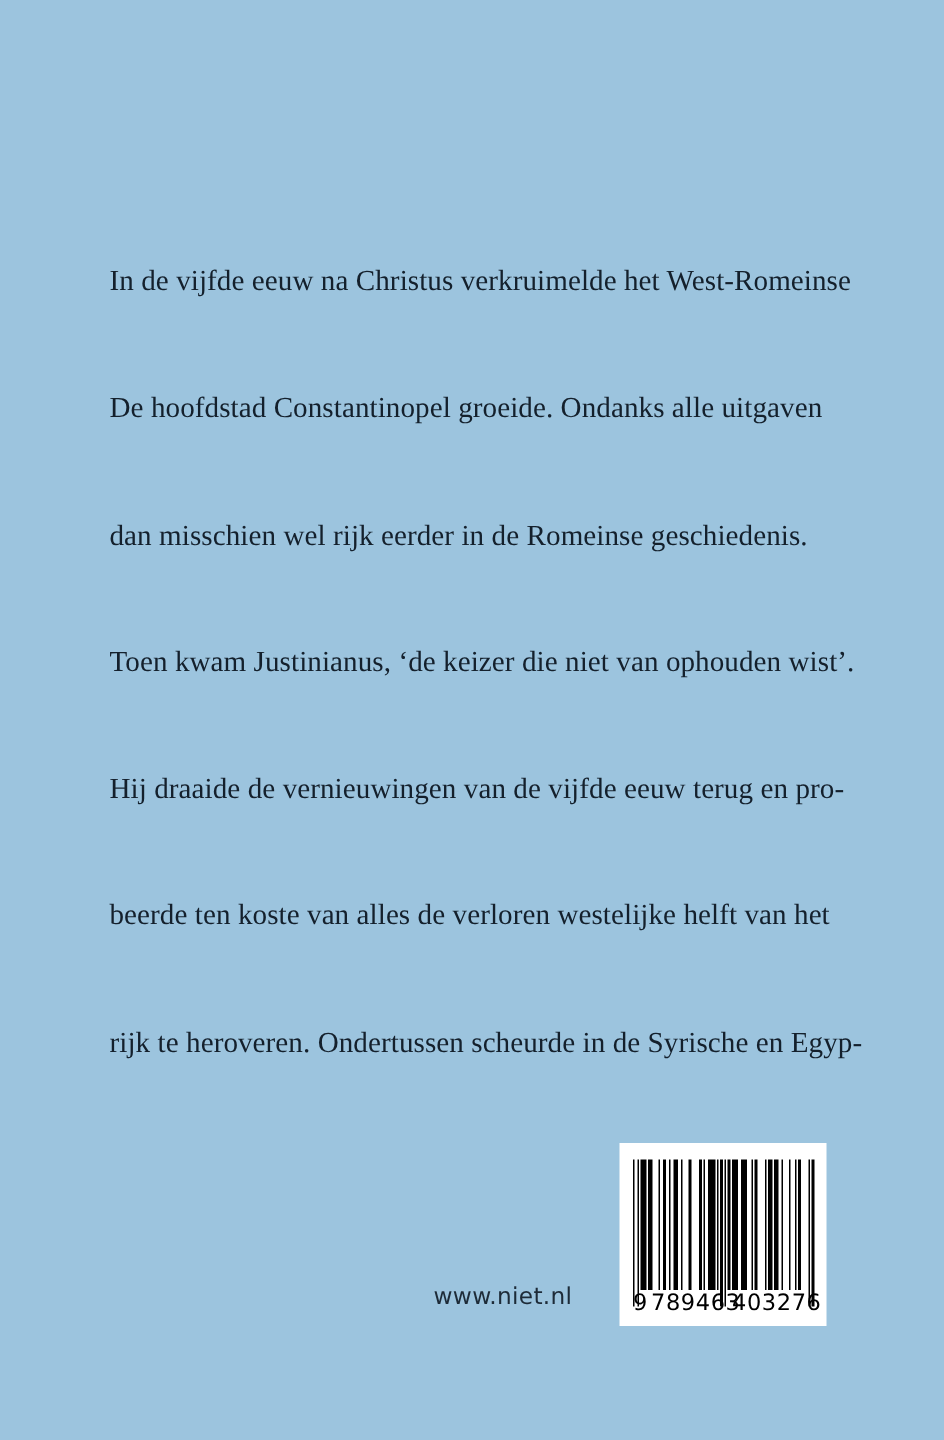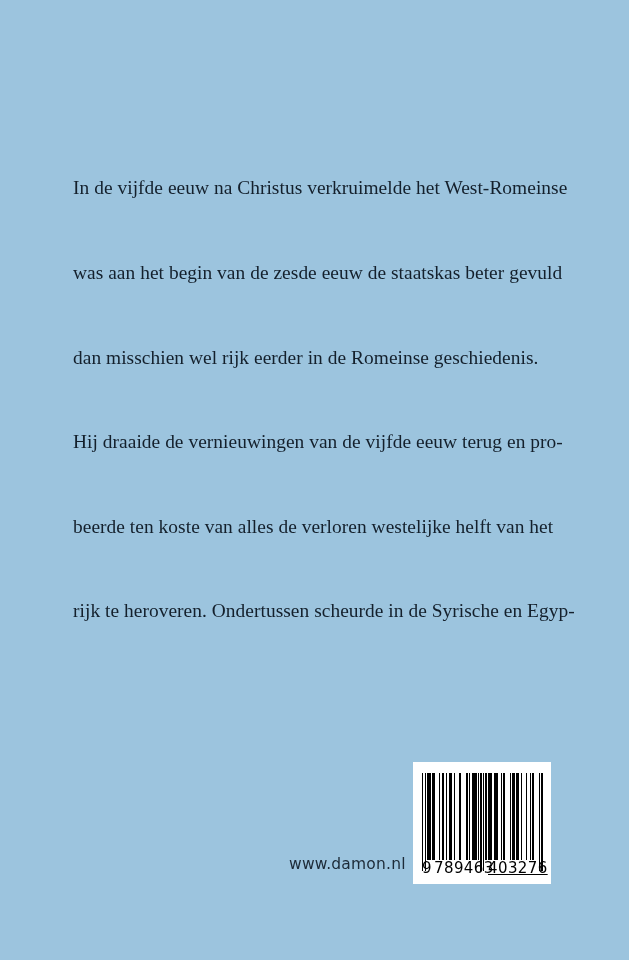--- a/index.html
+++ b/index.html
@@ -113,44 +113,44 @@
   }
   .barcode-digits .d-left {
     width: 54px;
     text-align: center;
     letter-spacing: 0.4px;
   }
   .barcode-digits .d-right {
     width: 55px;
     text-align: right;
     letter-spacing: 0.4px;
-    text-decoration: underline;
   }
 </style>
 </head>
 <body>
 
 <div class="cover">
 
   <div class="textblock">
 
     <p class="para">
       <span class="ln">In de vijfde eeuw na Christus verkruimelde het West-Romeinse</span>
-      <span class="ln">was aan het begin van de zesde eeuw de staatskas beter gevuld</span>
+      <span class="ln">De hoofdstad Constantinopel groeide. Ondanks alle uitgaven</span>
       <span class="ln">dan misschien wel rijk eerder in de Romeinse geschiedenis.</span>
+      <span class="ln">Toen kwam Justinianus, ‘de keizer die niet van ophouden wist’.</span>
       <span class="ln">Hij draaide de vernieuwingen van de vijfde eeuw terug en pro-</span>
       <span class="ln">beerde ten koste van alles de verloren westelijke helft van het</span>
       <span class="ln">rijk te heroveren. Ondertussen scheurde in de Syrische en Egyp-</span>
       
       
     </p>
 
   </div>
 
-  <div class="site-url">www.damon.nl</div>
+  <div class="site-url">www.niet.nl</div>
 
   <div class="barcode-box">
     <div class="barcode-bars" id="bars">
         <i class="guard" style="width: 1.27368px;"></i>
         <i class="sp" style="width: 1.27368px;"></i>
         <i class="guard" style="width: 1.27368px;"></i>
         <i class="sp" style="width: 1.27368px;"></i>
         <i style="width: 3.82105px;"></i>
         <i class="sp" style="width: 1.27368px;"></i>
         <i style="width: 2.54737px;"></i>

